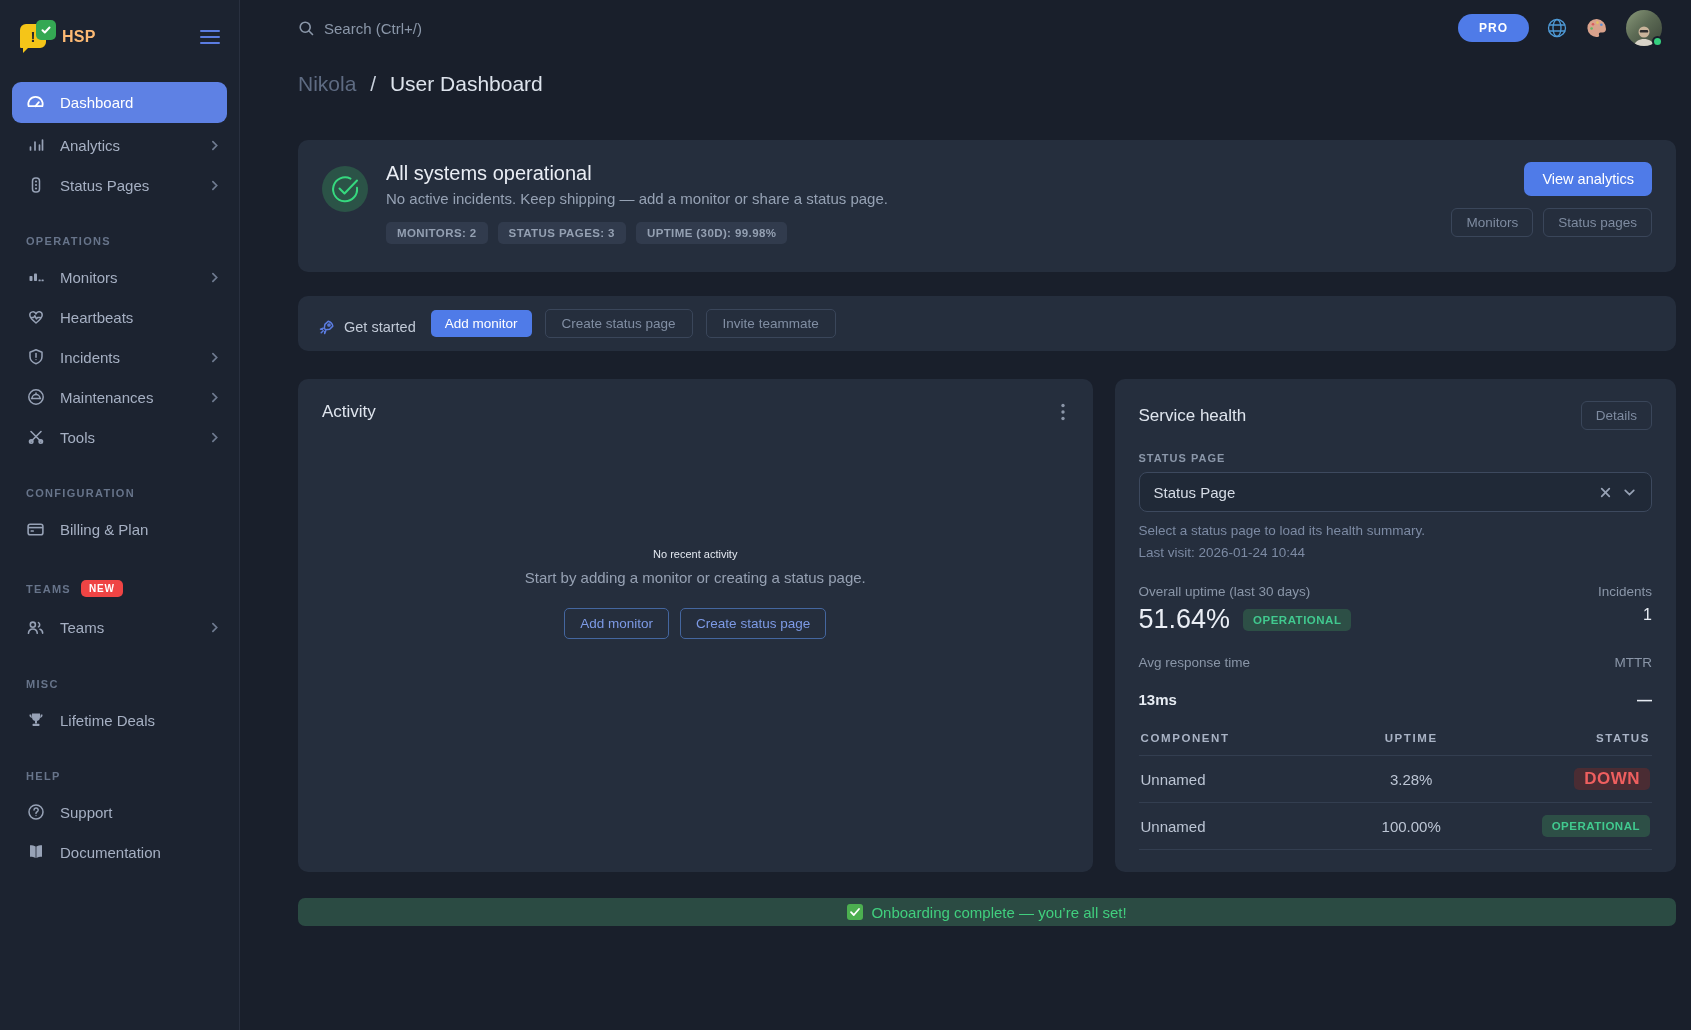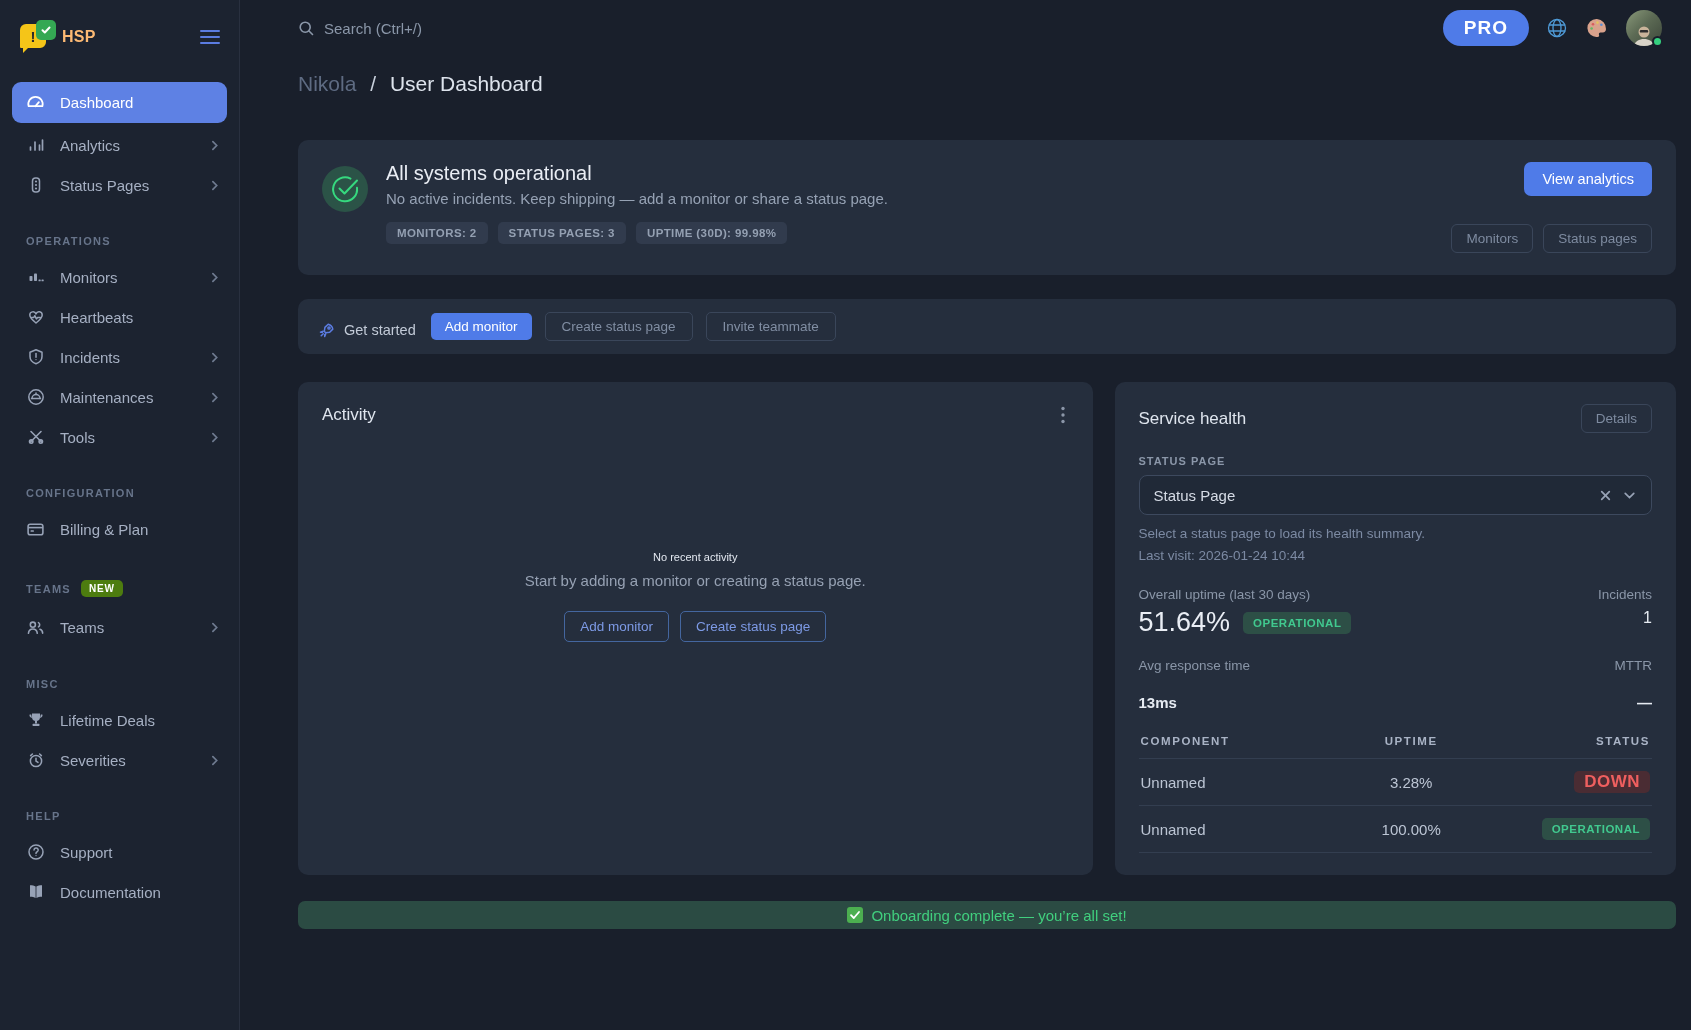--- a/index.html
+++ b/index.html
@@ -34,42 +34,42 @@
   }
   .logo-text { font-size:16px; font-weight:bold; color:#fdba74; margin-left:6px; letter-spacing:.3px; }
   .hamburger { margin-left:auto; color:#5b7ce1; cursor:pointer; }
 
   .nav { padding:8px 0 0 0; }
   .nav-section-header {
     margin:30px 26px 10px 26px; font-size:11px; letter-spacing:1.3px;
     color:#67748a; font-weight:bold; display:flex; align-items:center; gap:10px;
   }
   .new-badge {
-    background:#4d7c0f; color:#fff; font-size:10px; font-weight:bold;
+    background:#ef4444; color:#fff; font-size:10px; font-weight:bold;
     letter-spacing:.8px; padding:3px 8px; border-radius:5px;
   }
   .nav-item {
     display:flex; align-items:center; gap:15px; padding:11px 18px 11px 26px;
     font-size:15px; color:#a6b0c3; cursor:pointer;
   }
   .nav-item .ni-icon { color:#97a2b6; width:19px; display:flex; justify-content:center; }
   .nav-item .chev { margin-left:auto; color:#6e7a8f; }
   .nav-item.active {
     background:#5e81e4; color:#ffffff; margin:2px 12px; padding:11px 10px 11px 14px;
     border-radius:9px;
   }
   .nav-item.active .ni-icon { color:#fff; }
 
   
   .main { flex:1; display:flex; flex-direction:column; padding:0 15px 0 34px; }
   .topbar { height:56px; display:flex; align-items:center; padding:0 14px 0 24px; }
   .search { display:flex; align-items:center; gap:9px; color:#8b97a9; font-size:15px; cursor:text; }
   .topbar-right { margin-left:auto; display:flex; align-items:center; gap:17px; }
   .pro-badge {
-    background:#4f7be8; color:#fff; font-weight:bold; font-size:19px;
+    background:#4f7be8; color:#fff; font-weight:bold; font-size:12px;
     letter-spacing:1px; padding:7px 21px; border-radius:999px;
   }
   .icon-btn { cursor:pointer; }
   .avatar-wrap { position:relative; width:36px; height:36px; cursor:pointer; }
   .avatar {
     width:36px; height:36px; border-radius:50%;
     background:linear-gradient(135deg,#8a9a7a 0%,#5d6b55 45%,#3c463a 100%);
     overflow:hidden; display:flex; align-items:flex-end; justify-content:center;
   }
   .online-dot {
@@ -90,21 +90,21 @@
     width:46px; height:46px; border-radius:50%; background:#2b5347;
     display:flex; align-items:center; justify-content:center; flex-shrink:0; margin-top:4px;
   }
   .hero-title { font-size:20px; color:#e9edf4; font-weight:500; }
   .hero-sub { font-size:15px; color:#96a2b4; margin-top:5px; }
   .hero-badges { display:flex; gap:10px; margin-top:15px; }
   .stat-badge {
     background:#313b4d; color:#94a0b2; font-size:11.5px; font-weight:bold;
     letter-spacing:.4px; padding:5px 11px; border-radius:5px;
   }
-  .hero-right { margin-left:auto; display:flex; flex-direction:column; align-items:flex-end; gap:28px; }
+  .hero-right { margin-left:auto; display:flex; flex-direction:column; align-items:flex-end; gap:12px; }
   .btn-primary {
     background:#4f7be8; color:#fff; font-size:14.5px; border:none;
     padding:9px 18px; border-radius:7px; cursor:pointer;
     font-family:inherit;
   }
   .btn-ghost {
     background:transparent; color:#7e8ba0; font-size:13.5px;
     border:1px solid #3a465a; padding:6px 14px; border-radius:6px; cursor:pointer;
     font-family:inherit;
   }
@@ -379,35 +379,20 @@
         <svg width="18" height="18" viewBox="0 0 18 18" fill="currentColor">
             <path d="M5 2.5h8v3.6a4 4 0 0 1-8 0z"></path>
             <path d="M4.2 3.5H2.6a2.6 2.6 0 0 0 2.4 3.4zM13.8 3.5h1.6a2.6 2.6 0 0 1-2.4 3.4z"></path>
             <rect x="8" y="9.5" width="2" height="3"></rect>
             <rect x="5.5" y="12.8" width="7" height="2.2" rx="0.7"></rect>
           </svg>
       </span>
       <span>Lifetime Deals</span>
     </div>
 
-    <div class="nav-item">
-      <span class="ni-icon">
-        <svg width="18" height="18" viewBox="0 0 18 18" fill="none" stroke="currentColor" stroke-width="1.5" stroke-linecap="round">
-            <circle cx="9" cy="10" r="5.6"></circle>
-            <path d="M9 7.2V10l2 1.4"></path>
-            <path d="M3.6 4.6L5.4 3M14.4 4.6L12.6 3"></path>
-          </svg>
-      </span>
-      <span>Severities</span>
-      <span class="chev">
-          <svg width="13" height="13" viewBox="0 0 12 12" fill="none" stroke="currentColor" stroke-width="1.6" stroke-linecap="round">
-            <path d="M4.5 2.5L8 6l-3.5 3.5"></path>
-          </svg>
-        </span>
-    </div>
 
     <div class="nav-section-header">
       <span>HELP</span>
     </div>
 
     <div class="nav-item">
       <span class="ni-icon">
         <svg width="18" height="18" viewBox="0 0 18 18" fill="none" stroke="currentColor" stroke-width="1.5" stroke-linecap="round">
             <circle cx="9" cy="9" r="7"></circle>
             <path d="M7 7a2.1 2.1 0 1 1 2.9 2c-.6.3-.9.7-.9 1.4"></path>

